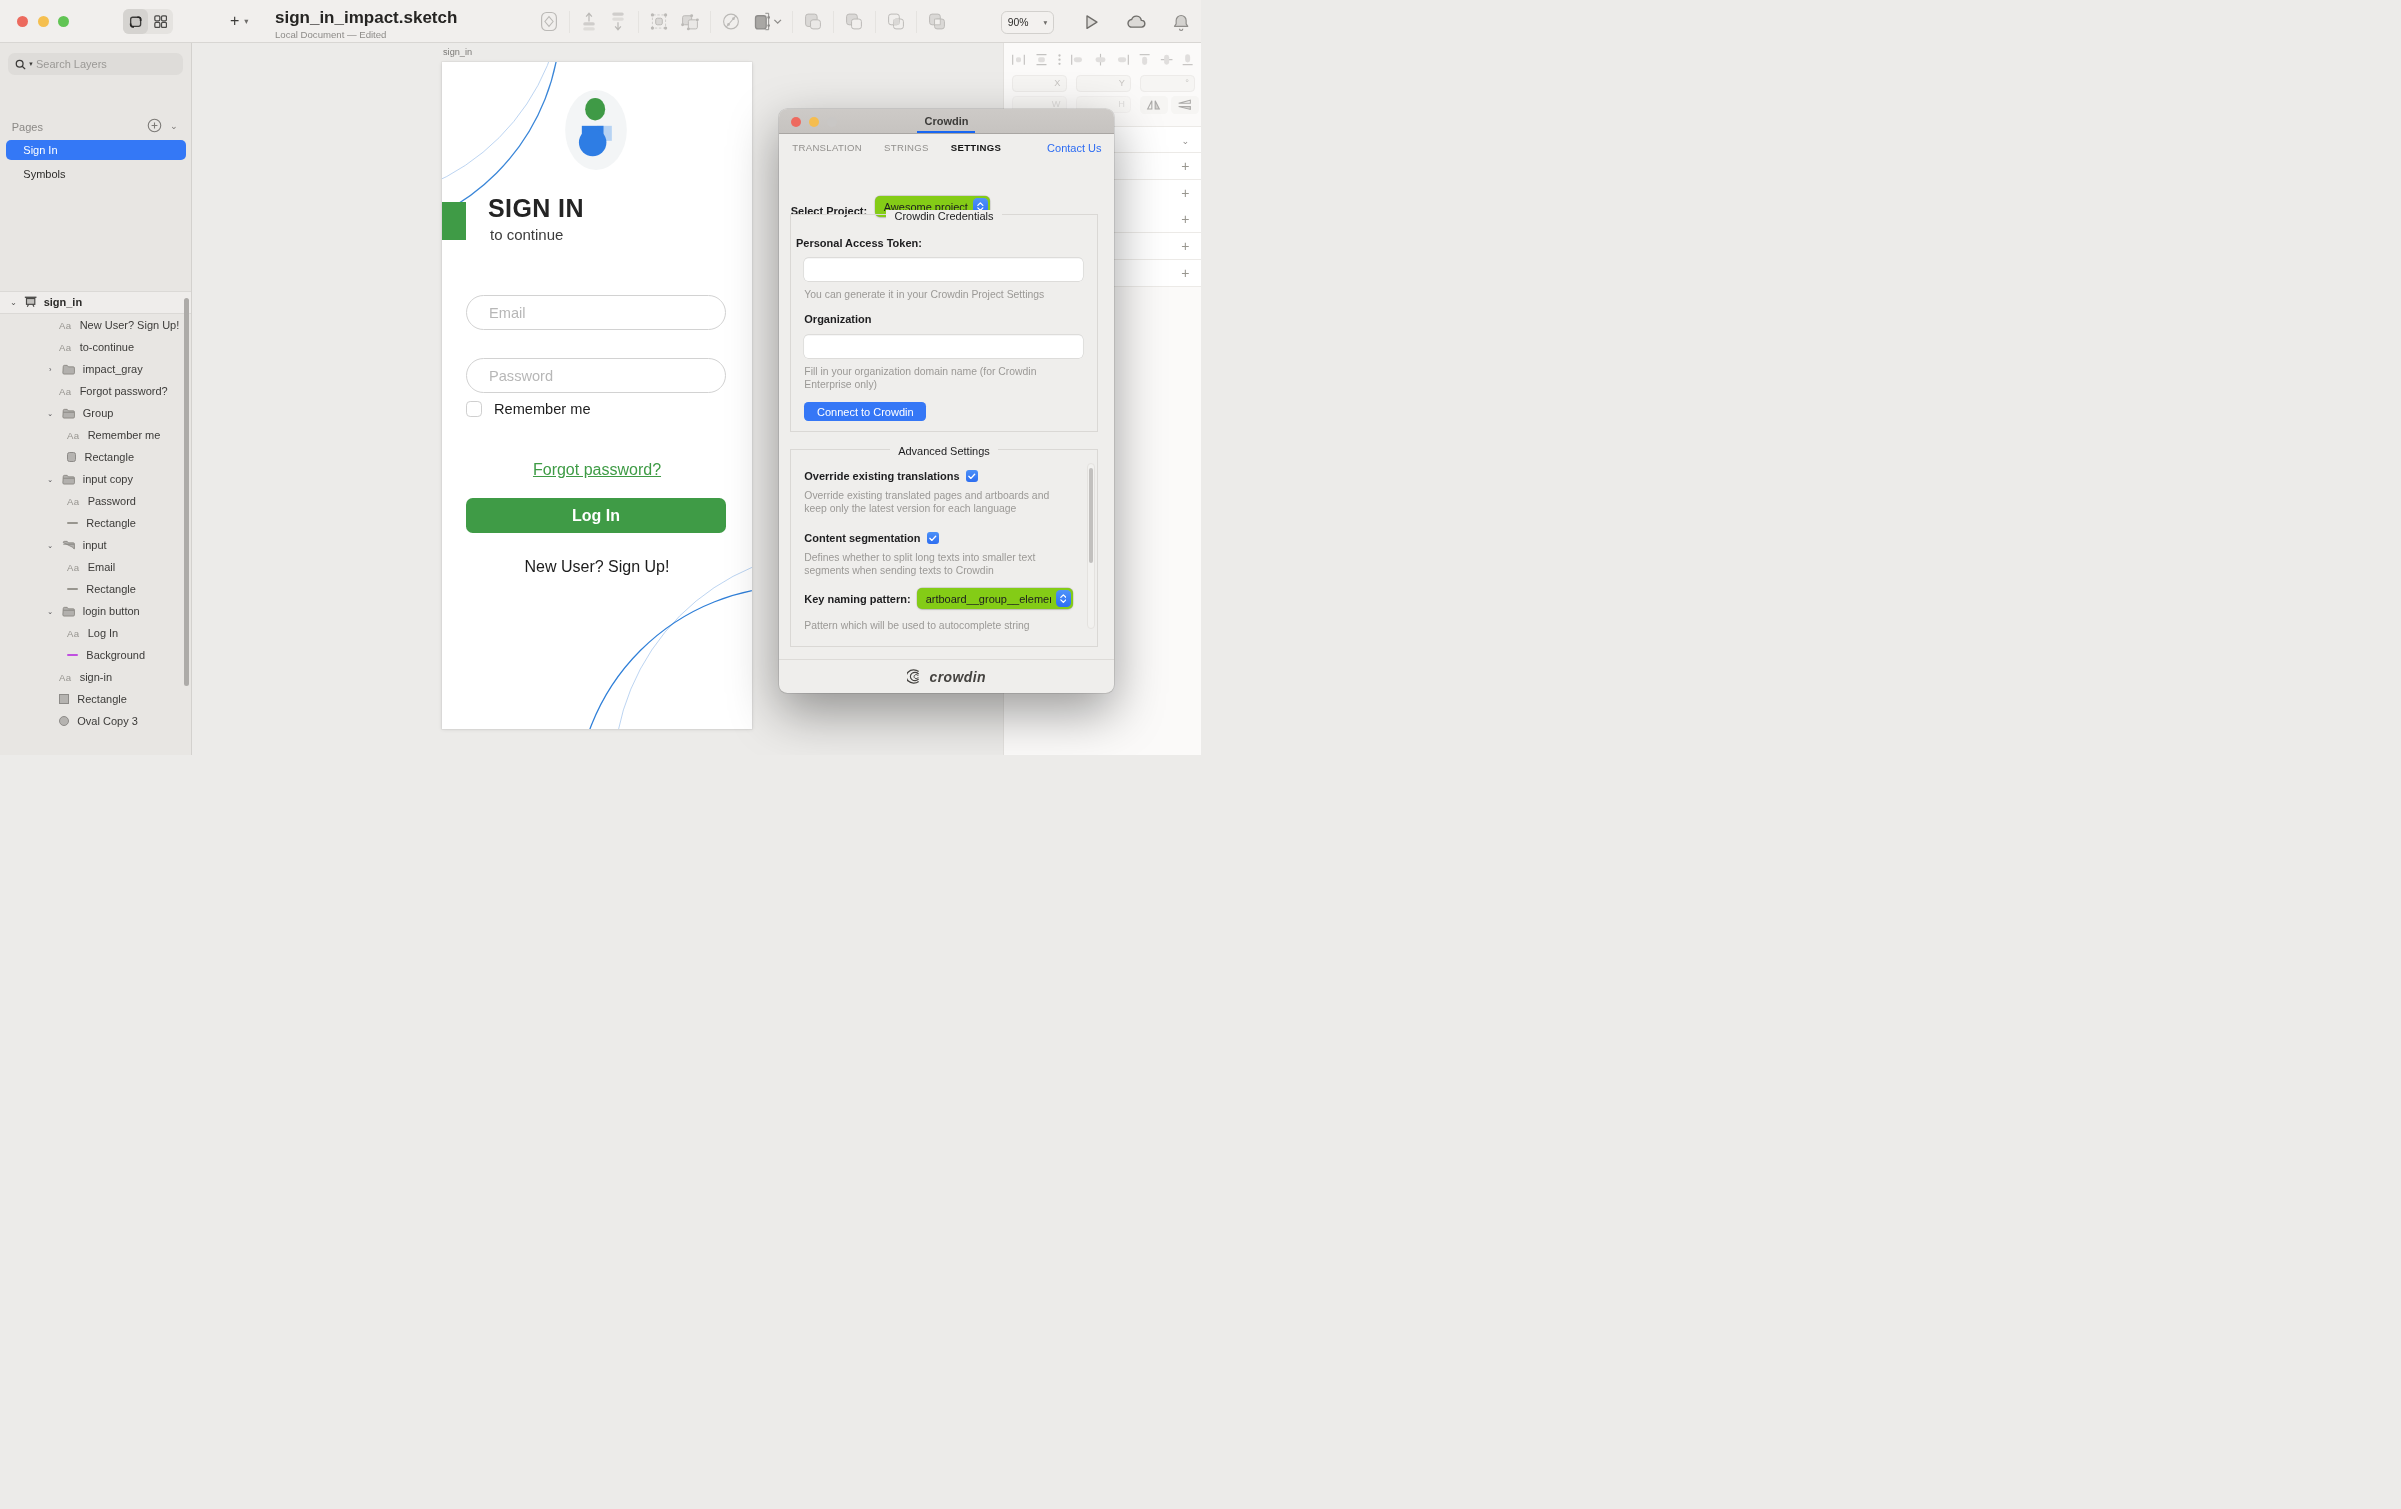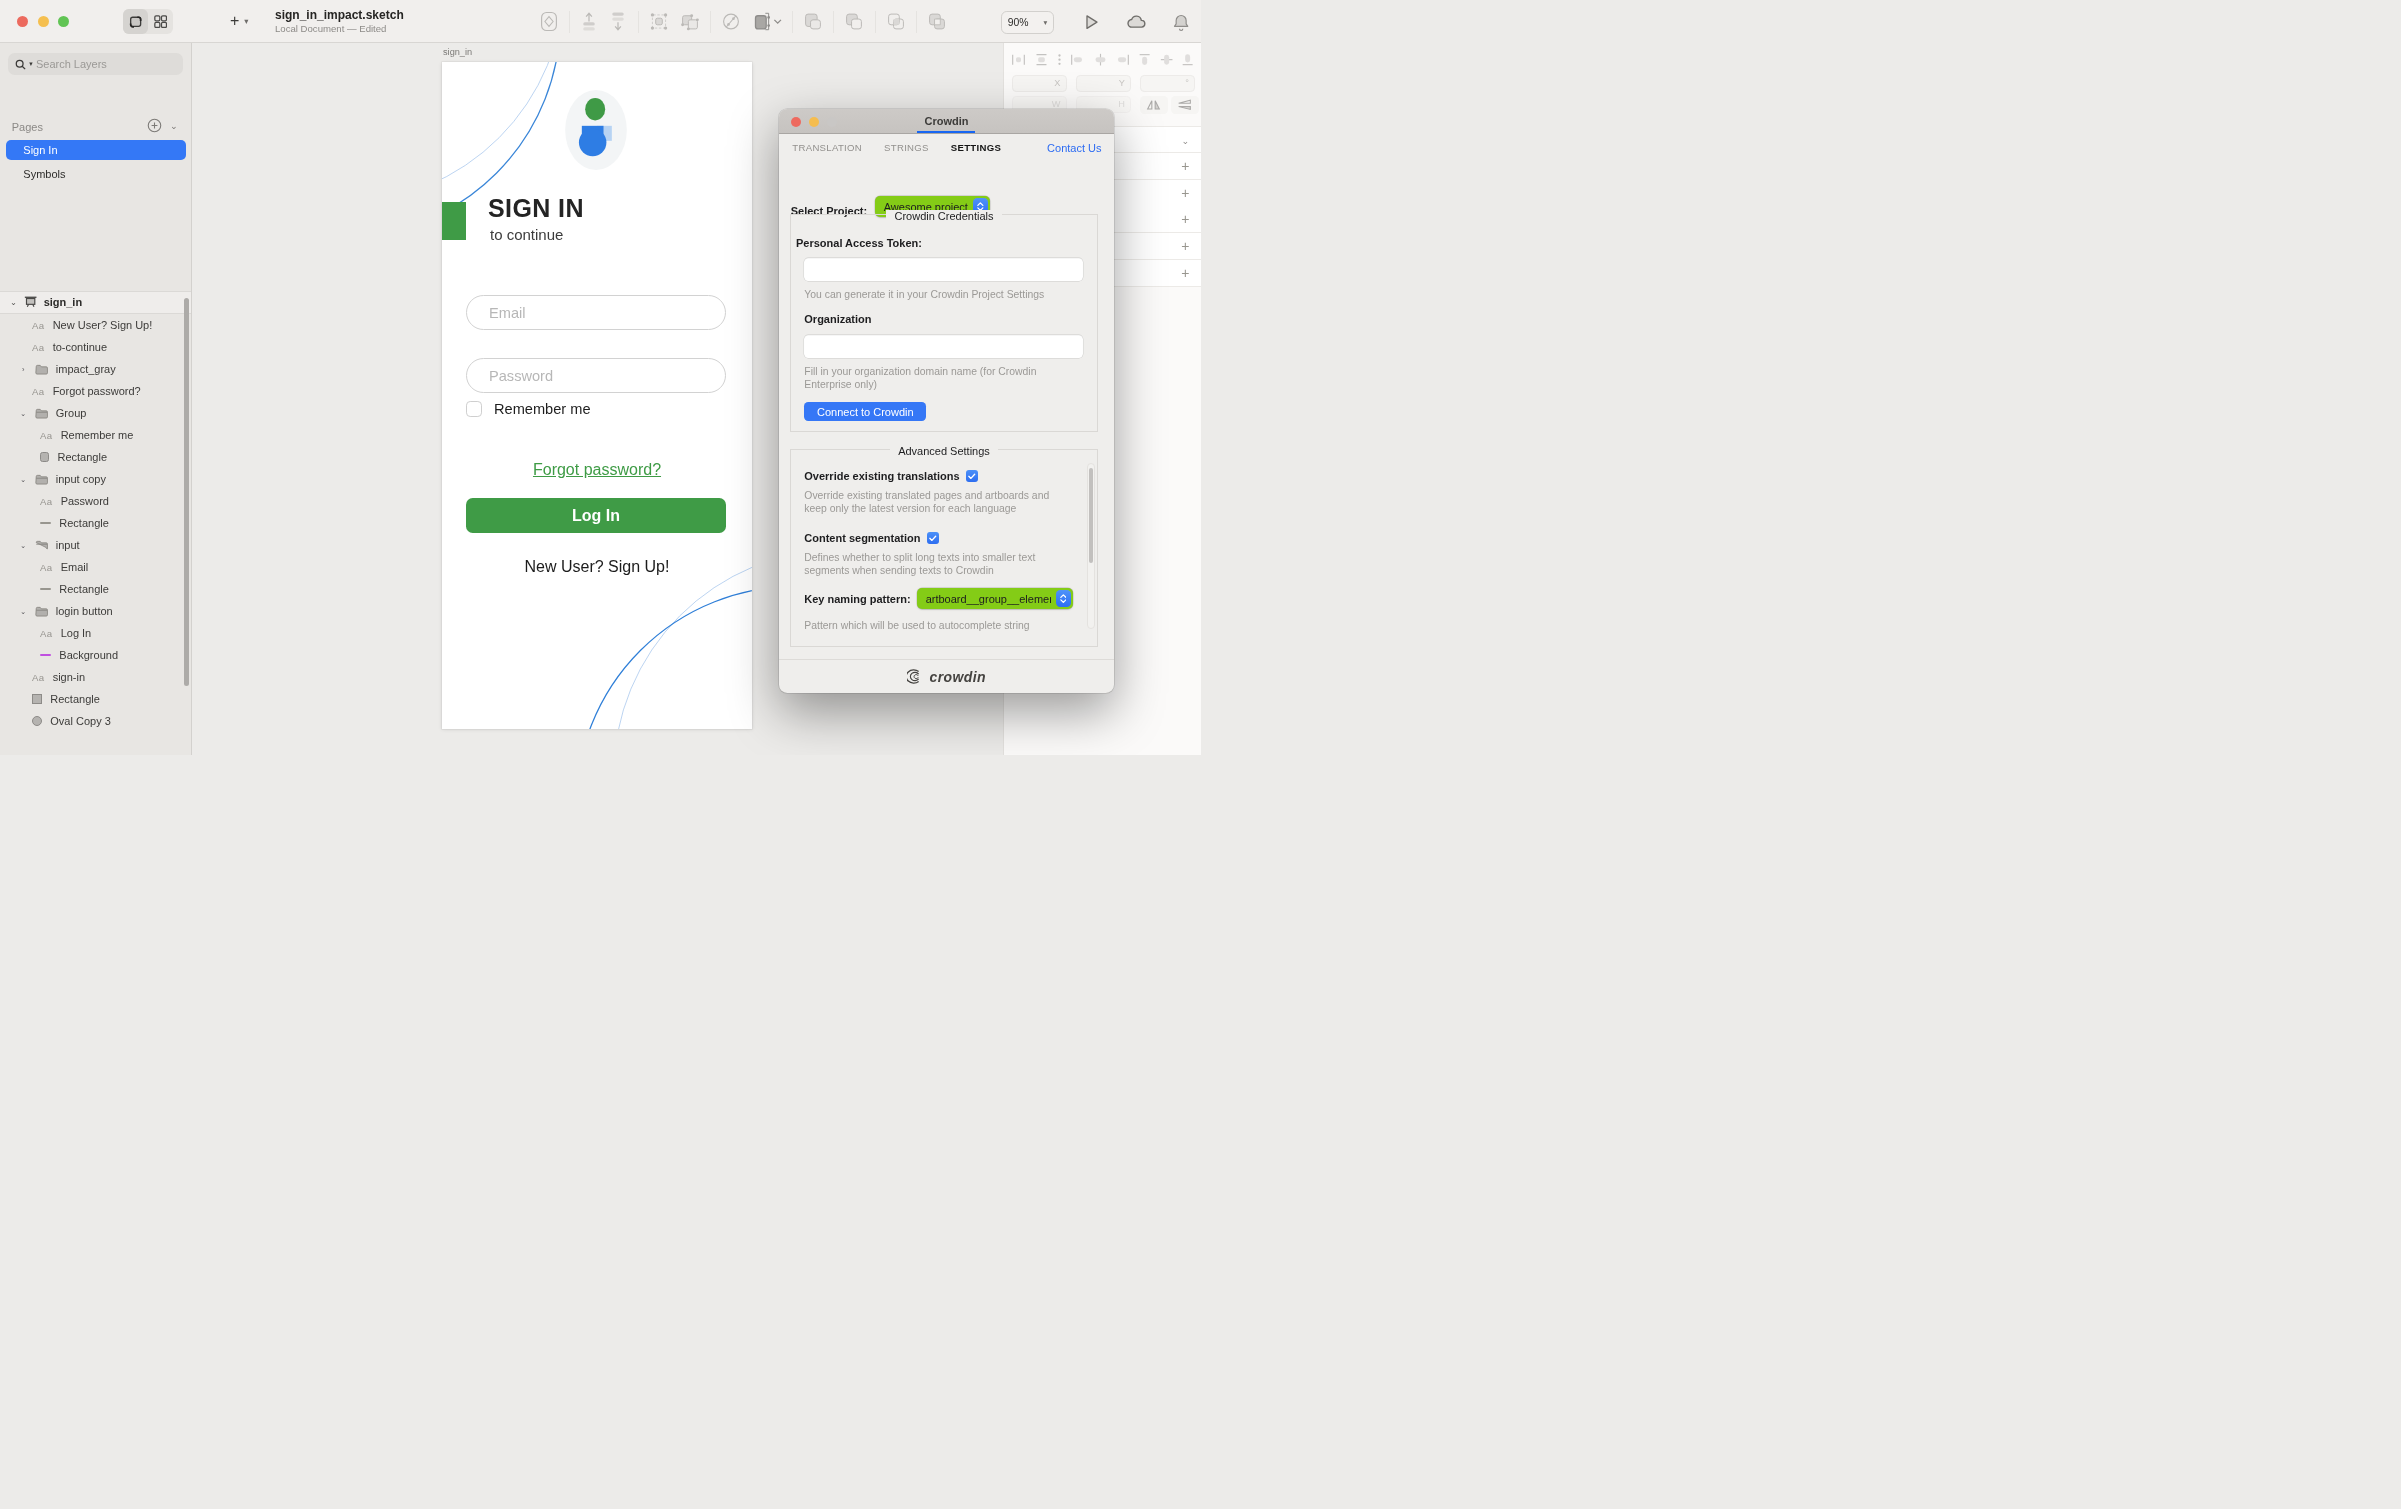--- a/index.html
+++ b/index.html
@@ -12,21 +12,21 @@
   .tl-red { left:16.7px; background:#ec6a5e; }
   .tl-yellow { left:38px; background:#f5bf4f; }
   .tl-green { left:58px; background:#61c454; }
   .viewtoggle { position:absolute; left:123px; top:9.2px; width:50px; height:25px; background:#e5e3e0; border-radius:5.8px; display:flex; }
   .vt-btn { flex:1; display:flex; align-items:center; justify-content:center; border-radius:5.8px; }
   .vt-btn.active { background:#d5d3d0; }
   .plusbox { position:absolute; left:230px; top:10px; display:flex; align-items:center; gap:5px; color:#3c3b39; }
   .plusbox .plus { font-size:16px; font-weight:400; line-height:22px; }
   .plusbox .chev { font-size:8.3px; color:#6f6d6a; }
   .doc-title { position:absolute; left:275px; top:7.5px; }
-  .doc-title .t { font-size:12px; font-weight:bold; color:#262523; }
+  .doc-title .t { font-size:17px; font-weight:bold; color:#262523; }
   .doc-title .s { font-size:9.6px; color:#8d8b88; margin-top:1.7px; }
   .midicons { position:absolute; left:538px; top:10px; display:flex; align-items:center; gap:9.2px; opacity:.55; }
   .midicons .sep { width:0.8px; height:22px; background:#dcdad7; }
   .zoomctl { position:absolute; left:1001px; top:11px; width:53px; height:22.5px; border:0.8px solid #d2d0cd; border-radius:5.8px; display:flex; align-items:center; padding:0 5.8px; color:#2d2c2a; background:#f3f1ef; }
   .zoomctl .zv { font-size:10.4px; flex:1; }
   .zoomctl .chev { font-size:7.5px; color:#6f6d6a; }
   .topicon { position:absolute; top:13.3px; }
 
   
   .sidebar { position:absolute; top:43px; left:0; width:192px; bottom:0; background:#e8e6e3; border-right:0.8px solid #d3d1ce; z-index:4; }
@@ -35,21 +35,21 @@
   .search input::placeholder { color:#9b9996; }
   .pages-head { position:absolute; left:11.7px; top:78px; font-size:11px; color:#8b8986; }
   .pages-plus { position:absolute; left:147px; top:75px; color:#7c7a77; }
   .pages-chev { position:absolute; left:170px; top:77px; color:#7c7a77; font-size:9.2px; }
   .page-item { position:absolute; left:5.8px; width:180px; height:20px; border-radius:5px; display:flex; align-items:center; padding-left:17.5px; font-size:11px; color:#2e2d2b; }
   .page-item.sel { background:#3478f6; color:#fff; }
   .layers-head { position:absolute; left:0; top:248px; width:191px; height:22.5px; background:#efedeb; border-top:0.8px solid #dbd9d6; border-bottom:0.8px solid #dbd9d6; display:flex; align-items:center; }
   .layers-head .chev { margin-left:10px; font-size:8.3px; color:#57565, }
   .layers-head .name { font-size:11px; font-weight:bold; color:#2b2a28; margin-left:6.7px; }
   .layers-list { position:absolute; left:0; top:271px; width:191px; bottom:0; overflow:hidden; }
-  .lrow { height:22px; display:flex; align-items:center; font-size:11px; color:#3c3b39; position:relative; }
+  .lrow { height:22px; display:flex; align-items:center; font-size:11px; color:#3c3b39; position:relative;margin-left:27px; }
   .lrow .aa { color:#96948f; font-size:9.6px; letter-spacing:0.3px; }
   .d1 .aa, .d1 .shape { margin-left:32px; }
   .d2 .aa, .d2 .shape { margin-left:40px; }
   .lrow .lbl { margin-left:8.3px; white-space:nowrap; }
   .lrow .fold-chev { position:absolute; left:19px; font-size:7.5px; color:#57565a; width:8.3px; text-align:center; }
   .lrow .folder { margin-left:35px; }
   .lrow .folder + .lbl { margin-left:7.5px; }
   .shape.rect-sm { width:9.2px; height:9.2px; border:0.8px solid #8d8b88; background:#b5b3b0; border-radius:2.5px; }
   .shape.line-sm { width:11px; height:2.5px; border-radius:1.7px; background:#98968f; }
   .shape.line-purple { width:11px; height:2.9px; border-radius:1.7px; background:#c050e0; }

